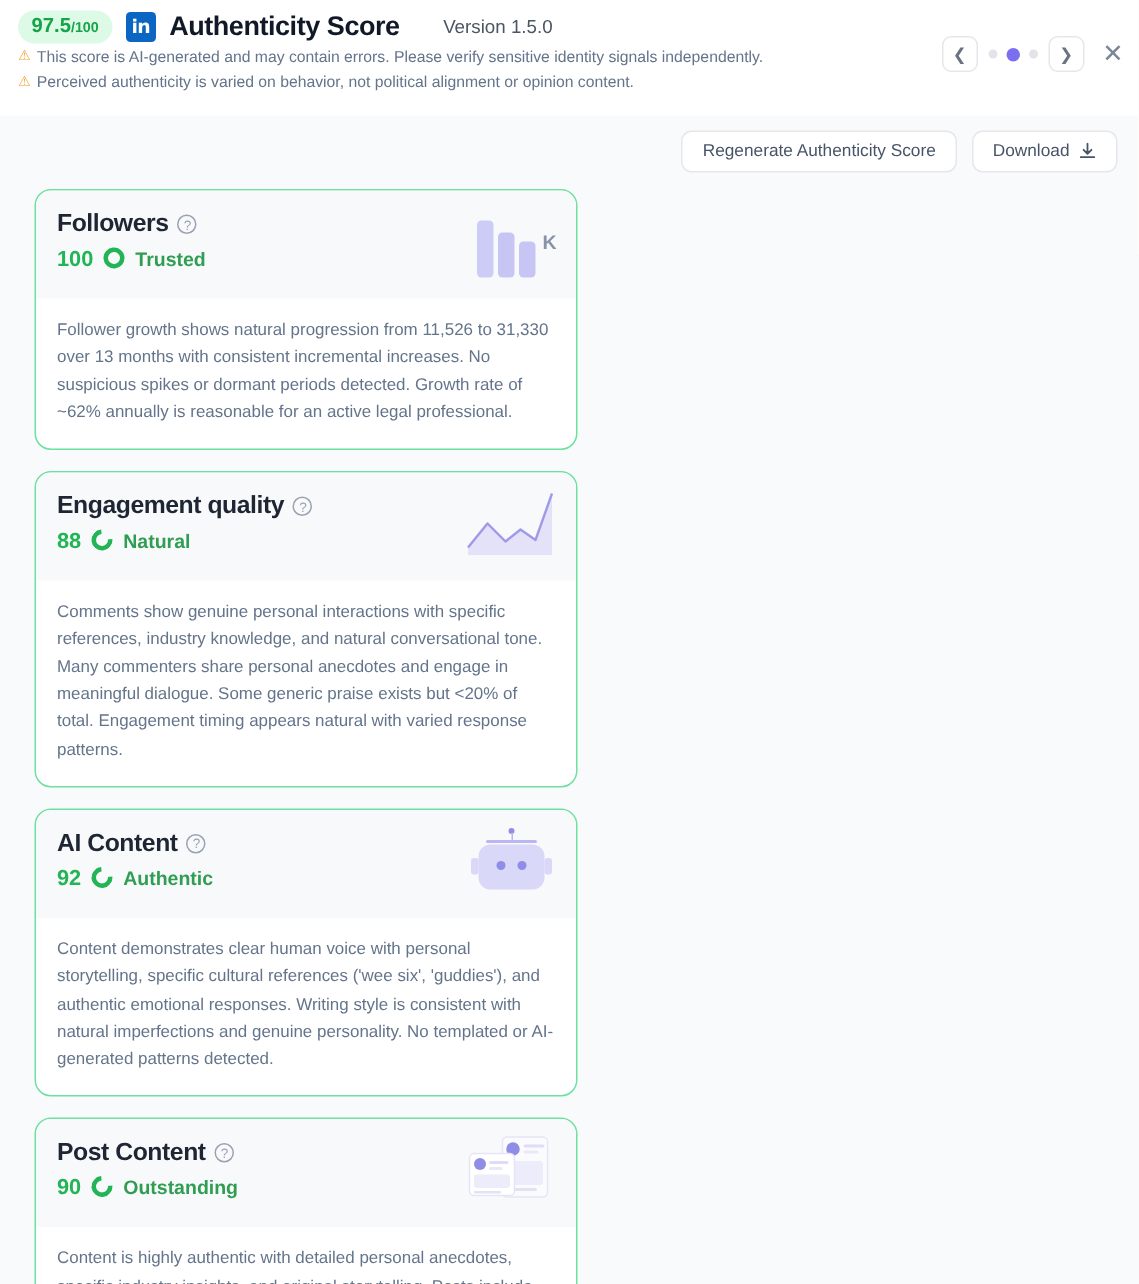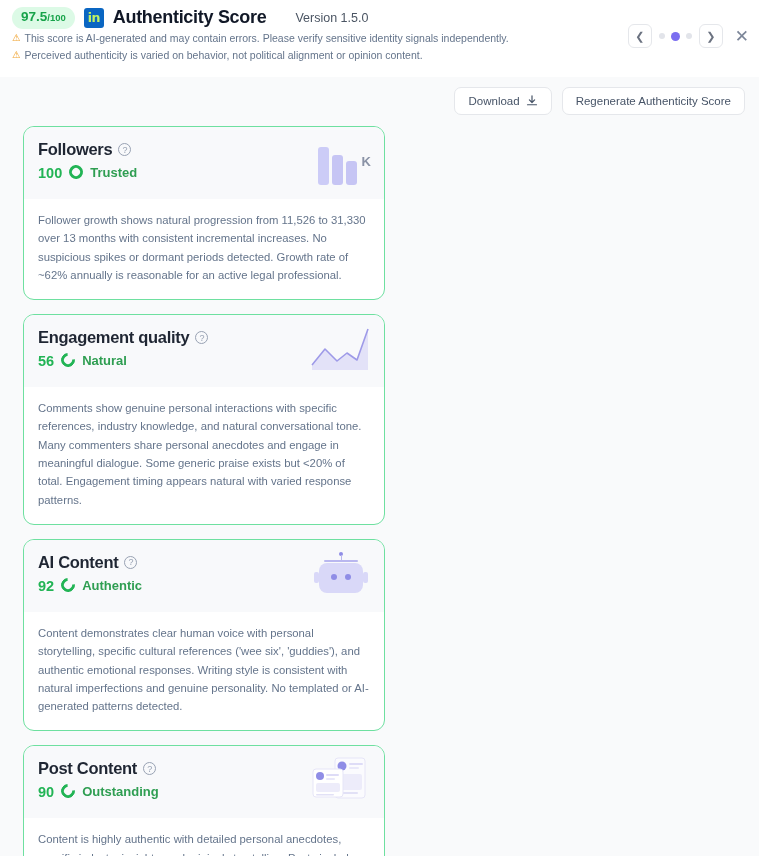--- a/index.html
+++ b/index.html
@@ -27,21 +27,21 @@
     padding: 3px 9px 4px 9px;
     font-size: 13.5px;
     font-weight: 700;
     white-space: nowrap;
     line-height: 1.1;
     text-align: right;
   }
   .score-pill .den { font-size: 9.5px; font-weight: 700; }
   .li-logo {
     width: 20px; height: 20px; border-radius: 3px;
-    background: #0a66c2; color: #bef264;
+    background: #0a66c2; color: #ffffff;
     font-size: 12.5px; font-weight: 700;
     display: flex; align-items: center; justify-content: center;
     font-family: "DejaVu Sans", sans-serif;
     letter-spacing: -0.5px;
   }
   .title {
     font-size: 18px; font-weight: 700; color: #111827; letter-spacing: -0.3px;
   }
   .version { font-size: 12.5px; color: #4b5563; margin-left: 20px; }
 
@@ -179,27 +179,27 @@
           <span class="dot"></span>
         </div>
         <div class="pg-btn">❯</div>
       </div>
       <div class="close-x">✕</div>
     </div>
   </div>
 
   <div class="actionbar">
     <div class="act-btn">
+      <span>Regenerate Authenticity Score</span>
+    </div>
+    <div class="act-btn">
       <span>Download</span>
       <svg width="12" height="12" viewBox="0 0 16 16">
         <path d="M8 1v8M4.5 6.5L8 10l3.5-3.5M2 13h12" stroke="#475467" stroke-width="1.6" fill="none" stroke-linecap="round" stroke-linejoin="round"></path>
       </svg>
-    </div>
-    <div class="act-btn">
-      <span>Regenerate Authenticity Score</span>
     </div>
   </div>
 
   <div class="grid">
 
     <div class="card">
       <div class="card-head">
         <div class="card-title">
           <span>Followers</span>
           <span class="q-ico">?</span>
@@ -221,21 +221,21 @@
       <div class="card-body">Follower growth shows natural progression from 11,526 to 31,330 over 13 months with consistent incremental increases. No suspicious spikes or dormant periods detected. Growth rate of ~62% annually is reasonable for an active legal professional.</div>
     </div>
 
     <div class="card">
       <div class="card-head">
         <div class="card-title">
           <span>Engagement quality</span>
           <span class="q-ico">?</span>
         </div>
         <div class="card-score">
-          <span class="sc-num">56</span>
+          <span class="sc-num">88</span>
           <span class="sc-ring"></span>
           <span class="sc-label">Natural</span>
         </div>
         <div class="card-art">
           <svg width="60" height="46" viewBox="0 0 60 46">
             <path d="M1 40 L14 24 L26 36 L36 28 L46 35 L57 4 L57 45 L1 45 Z" fill="#e3e2f8"></path>
             <path d="M1 40 L14 24 L26 36 L36 28 L46 35 L57 4" stroke="#9e9ae8" stroke-width="1.6" fill="none" stroke-linejoin="round"></path>
           </svg>
         </div>
       </div>

